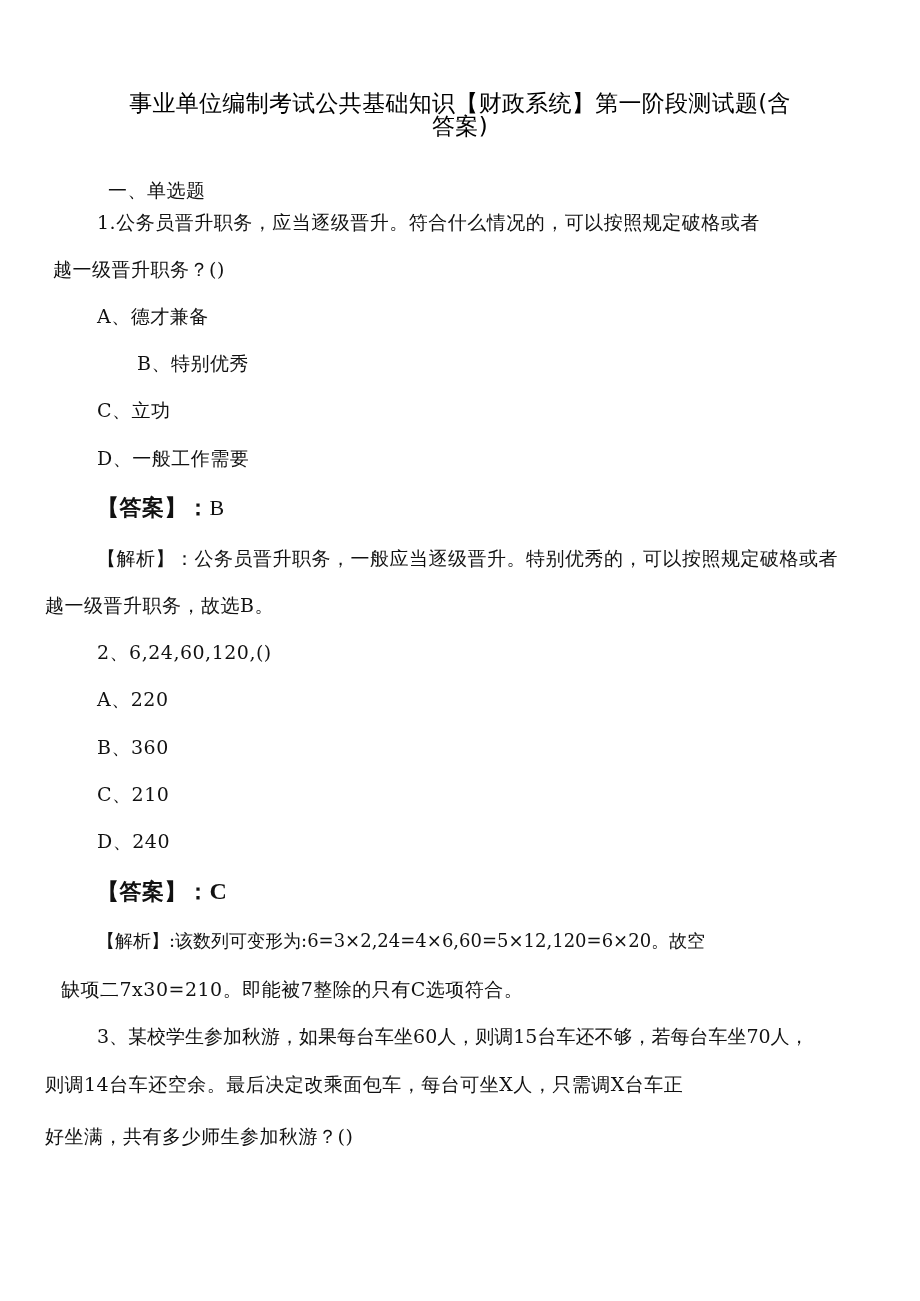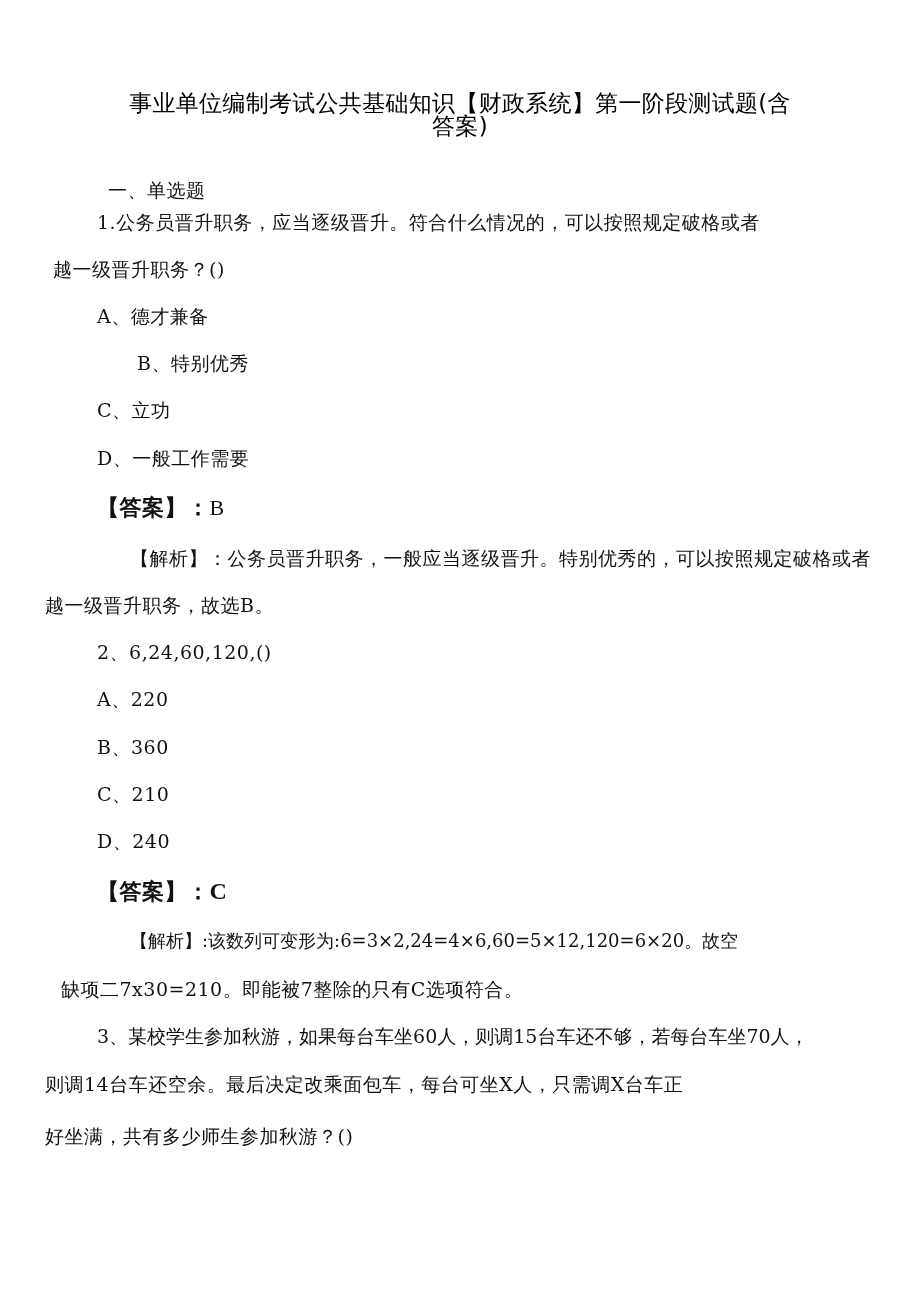--- a/index.html
+++ b/index.html
@@ -50,21 +50,20 @@
       font-family: "Liberation Serif", "DejaVu Serif", serif;
       font-weight: normal;
     }
     .answer .ans-val-bold {
       font-family: "Liberation Serif", "DejaVu Serif", serif;
       font-weight: bold;
       font-size: 24px;
     }
     .label-bracket {
       font-family: Liberation Serif, serif;
-      margin-left: 33px;
     }
   </style>
 </head>
 <body>
 
 <div class="page">
 
   <div class="title" style="top:88px;">事业单位编制考试公共基础知识【财政系统】第一阶段测试题(含</div>
   <div class="title" style="top:111px; top:111px;">答案)</div>
 

